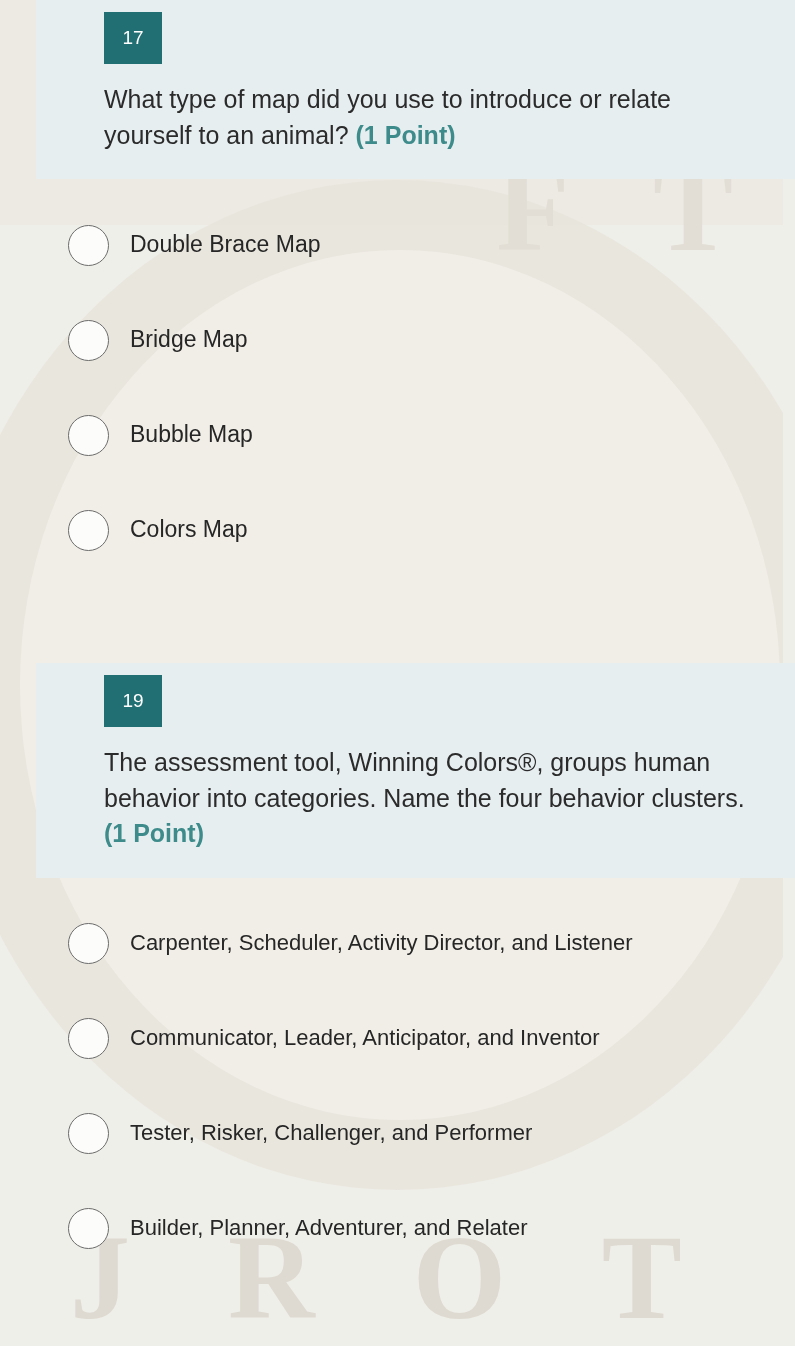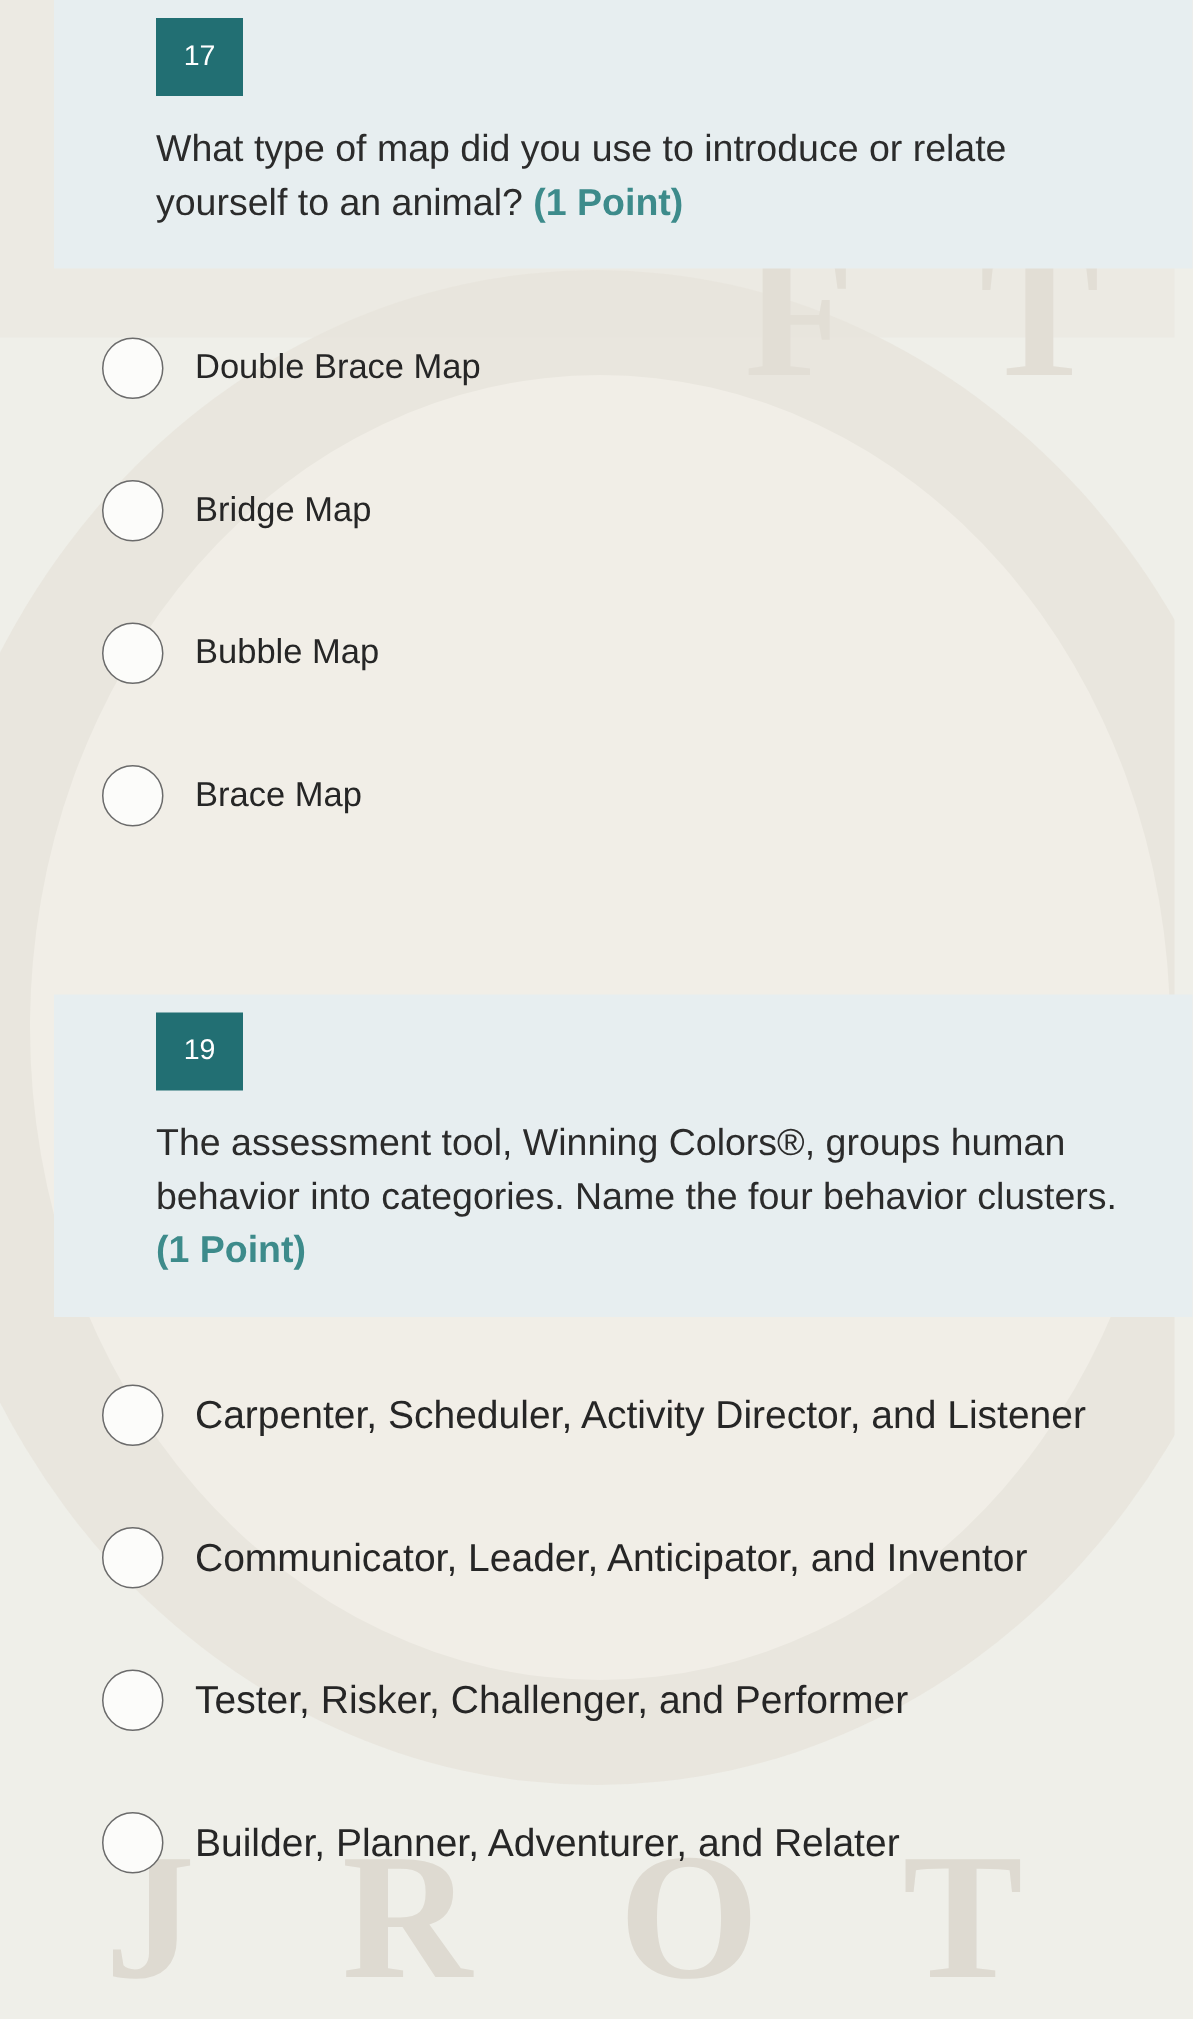--- a/index.html
+++ b/index.html
@@ -142,21 +142,21 @@
     background: #fcfcfa;
     flex: 0 0 auto;
   }
   .option-label {
     margin-left: 21px;
     font-size: 23px;
     color: #262626;
     line-height: 1.2;
   }
   .q2 .option-label {
-    font-size: 26px;
+    font-size: 22px;
   }
 
   .spacer-sm { height: 24px; }
   .spacer-md { height: 62px; }
 </style>
 </head>
 <body>
 
 <div class="watermark">
   <div class="wm-band"></div>
@@ -184,21 +184,21 @@
       <div class="option-row">
         <span class="radio"></span>
         <span class="option-label">Bridge Map</span>
       </div>
       <div class="option-row">
         <span class="radio"></span>
         <span class="option-label">Bubble Map</span>
       </div>
       <div class="option-row">
         <span class="radio"></span>
-        <span class="option-label">Brace Map</span>
+        <span class="option-label">Colors Map</span>
       </div>
     </div>
   </div>
 
   <div class="spacer-md"></div>
 
   <div class="question-block q2">
     <div class="q-header">
       <div class="q-number-wrap">
         <span class="q-number">19</span>

